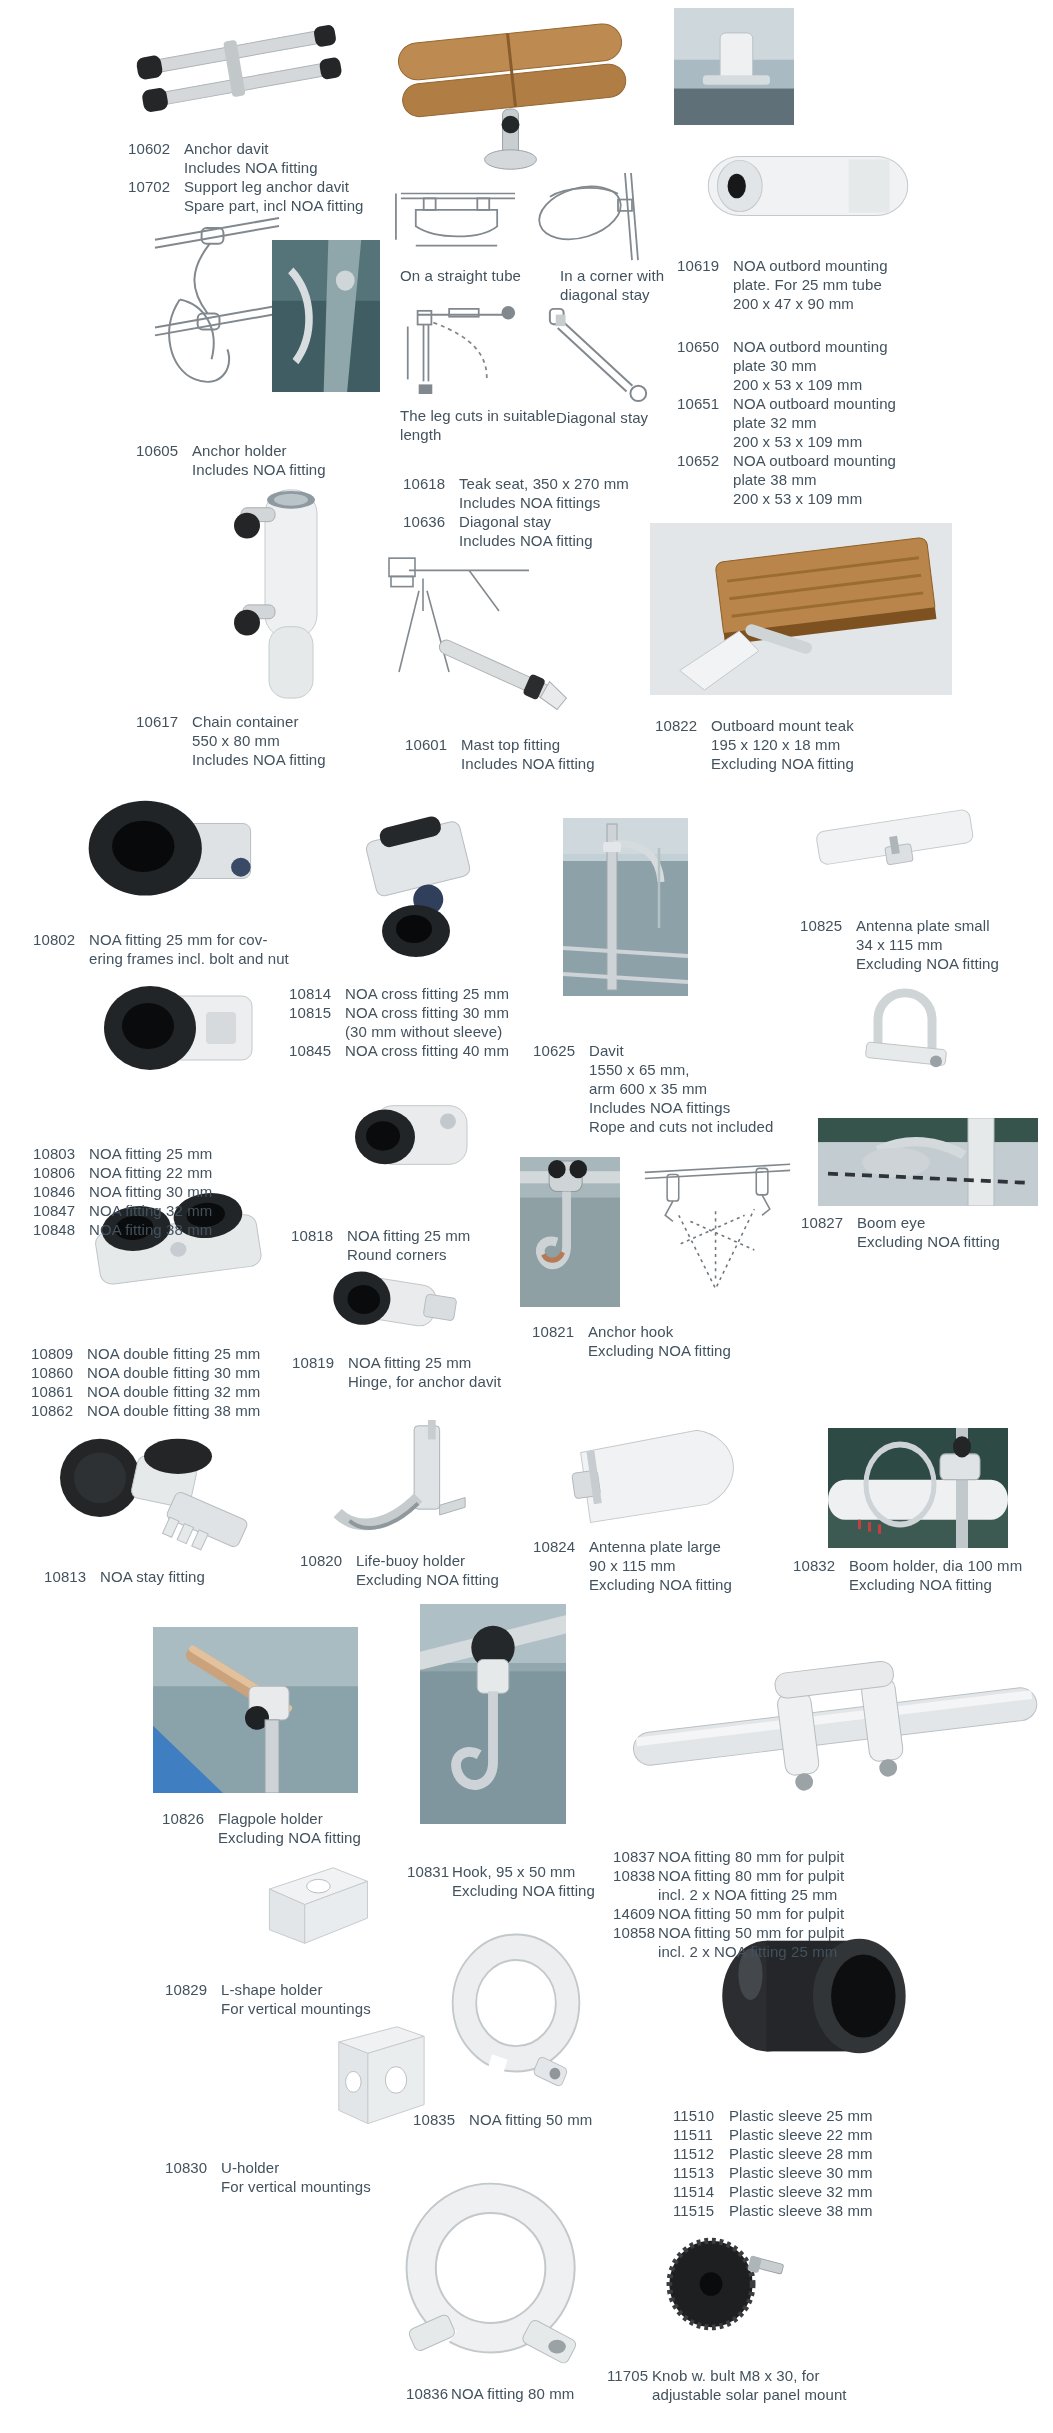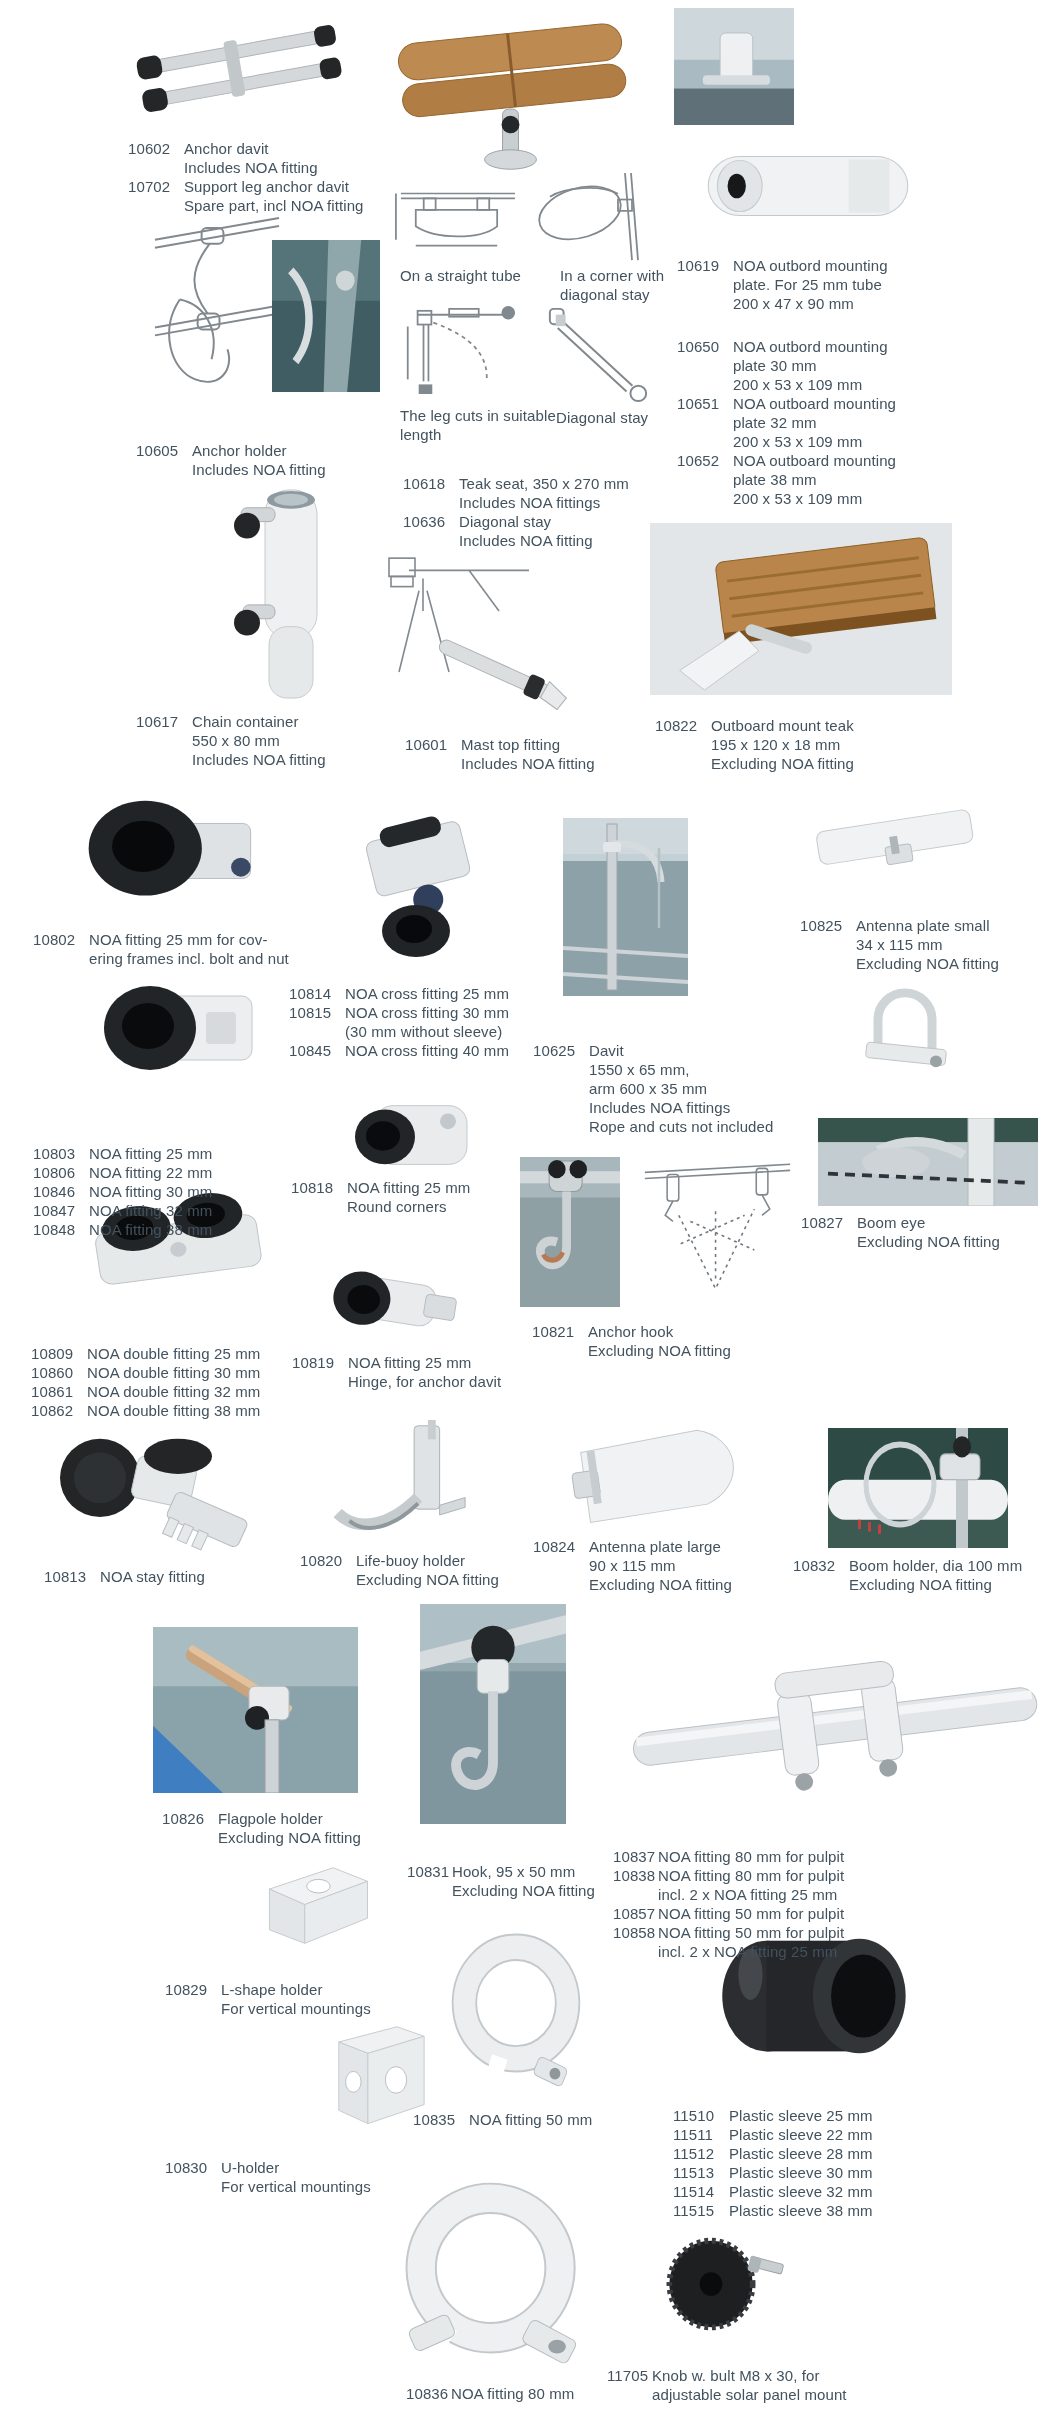--- a/index.html
+++ b/index.html
@@ -761,21 +761,21 @@
       <div class="row">
         <span class="code">10847</span>
         <span class="desc">NOA fitting 32 mm</span>
       </div>
       <div class="row">
         <span class="code">10848</span>
         <span class="desc">NOA fitting 38 mm</span>
       </div>
     </div>
 
-  <div class="tblock" style="left:291px;top:1178px">
+  <div class="tblock" style="left:291px;top:1226px">
 
   <div class="row">
         <span class="code">10818</span>
         <span class="desc">NOA fitting 25 mm</span>
       </div>
       <div class="row">
         <span class="code"></span>
         <span class="desc">Round corners</span>
       </div>
     </div>
@@ -916,21 +916,21 @@
       </div>
       <div class="row">
         <span class="code">10838</span>
         <span class="desc">NOA fitting 80 mm for pulpit</span>
       </div>
       <div class="row">
         <span class="code"></span>
         <span class="desc">incl. 2 x NOA fitting 25 mm</span>
       </div>
       <div class="row">
-        <span class="code">10857</span>
+        <span class="code">14609</span>
         <span class="desc">NOA fitting 50 mm for pulpit</span>
       </div>
       <div class="row">
         <span class="code">10858</span>
         <span class="desc">NOA fitting 50 mm for pulpit</span>
       </div>
       <div class="row">
         <span class="code"></span>
         <span class="desc">incl. 2 x NOA fitting 25 mm</span>
       </div>

